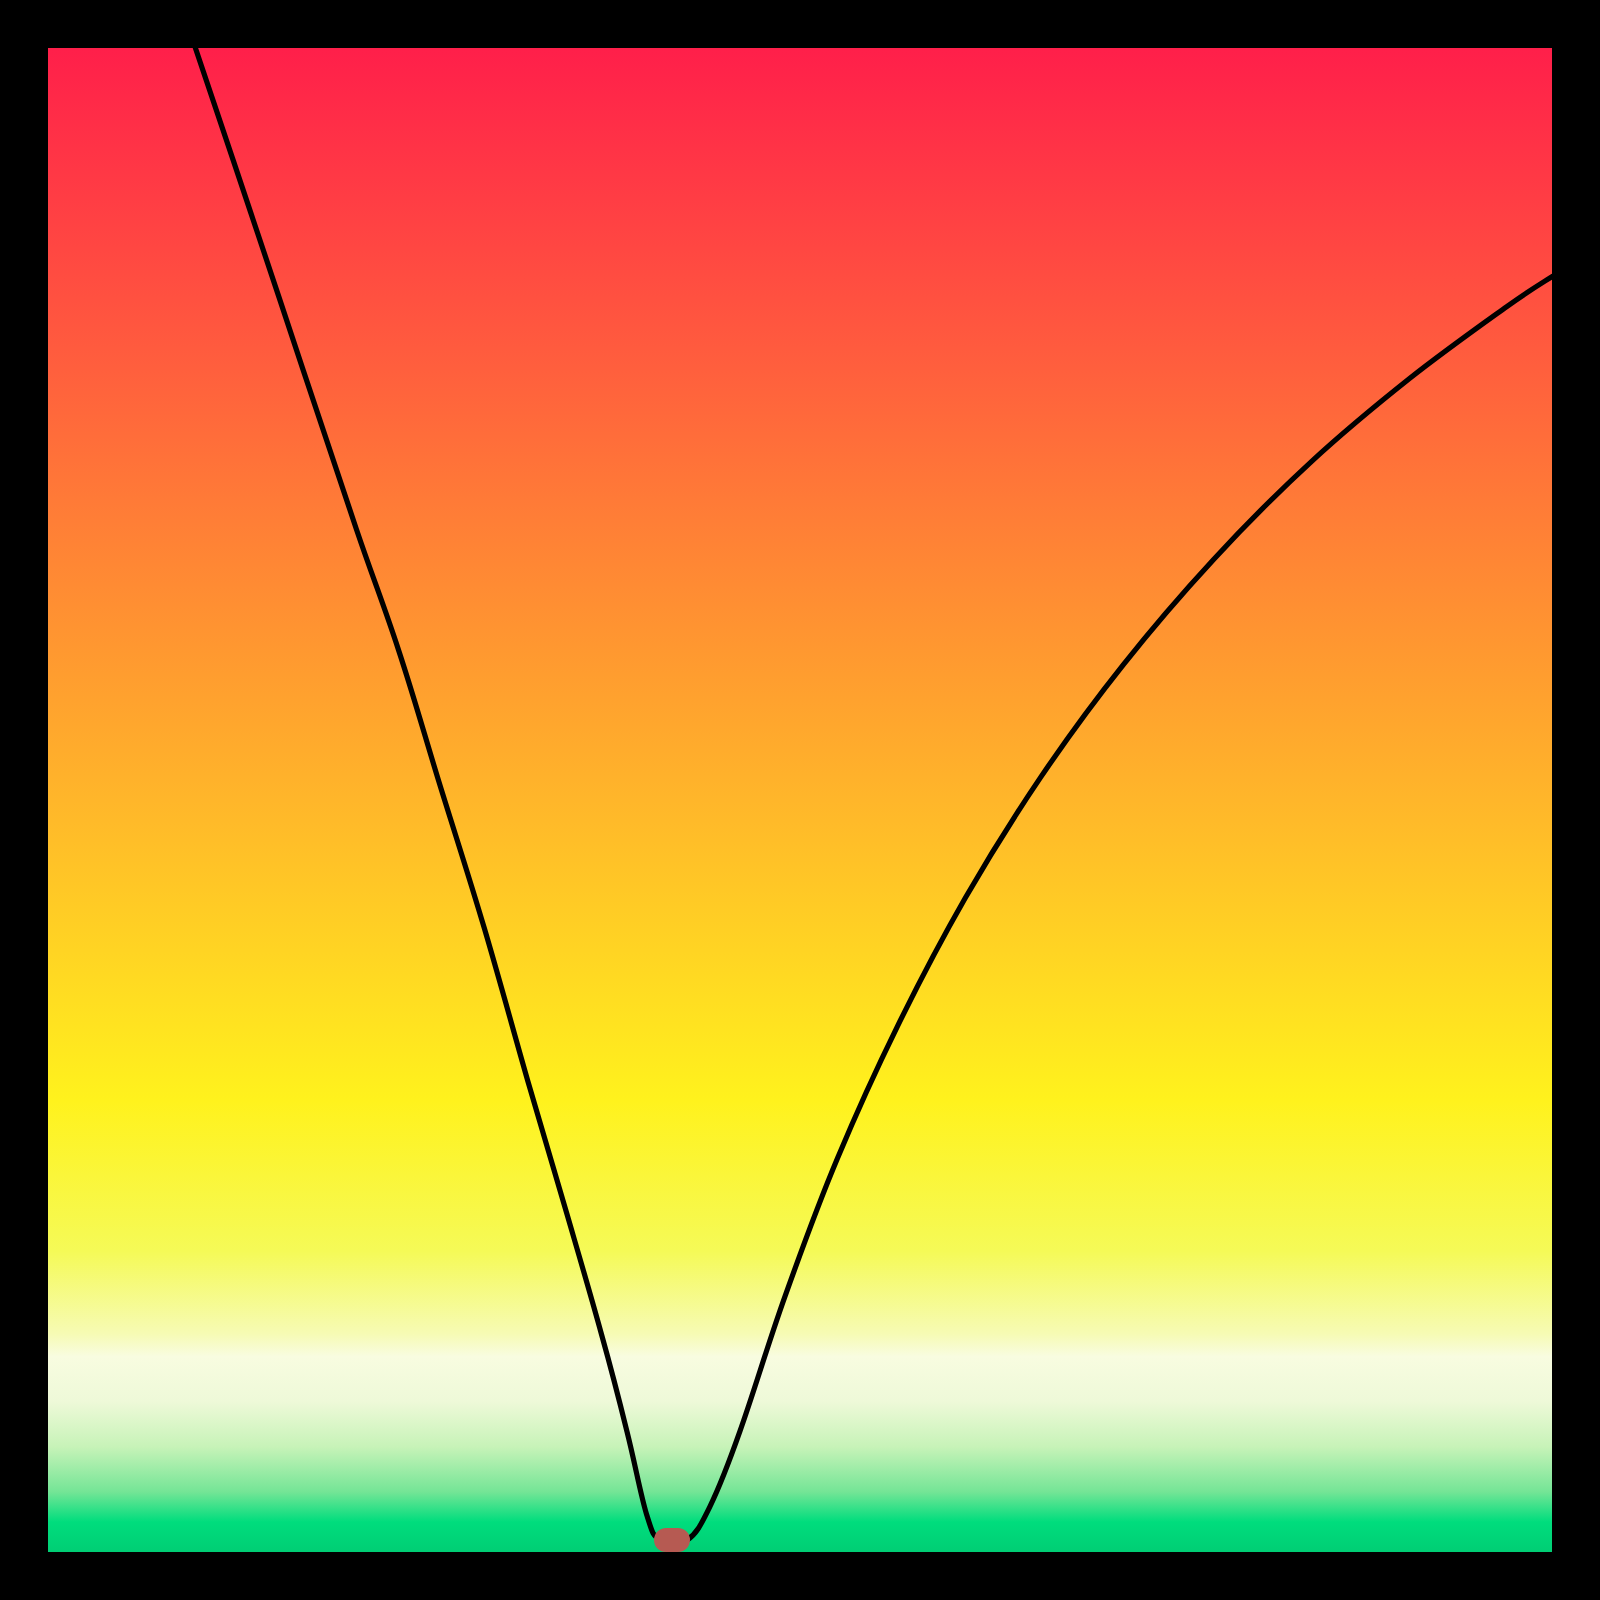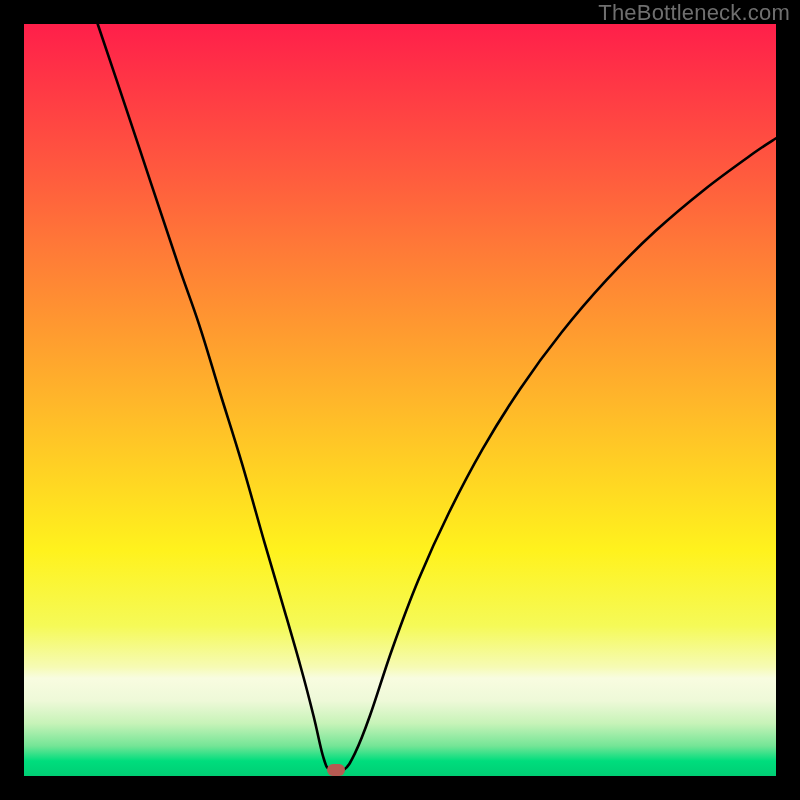--- a/index.html
+++ b/index.html
@@ -69,20 +69,19 @@
     height: 12px;
     border-radius: 6px / 6px;
     background: #b65a52;
     transform: translate(-9px, -6px);
   }
 </style>
 </head>
 <body>
 
 <div class="frame">
-  <div class="watermark">TheBottleneck.com</div>
   <div class="plot">
     <svg class="curve" viewBox="0 0 752 752" preserveAspectRatio="none">
       <path id="curve-path" d="M 73.7 0.0 C 78.7 14.9, 91.8 53.6, 101.5 82.7 C 111.3 111.8, 118.4 133.3, 127.8 161.7 C 137.3 190.1, 145.6 215.6, 154.2 240.6 C 162.7 265.7, 167.8 278.1, 175.2 300.8 C 182.7 323.5, 187.8 341.9, 195.5 367.0 C 203.2 392.0, 210.0 412.6, 218.1 439.9 C 226.2 467.3, 233.2 493.2, 240.6 518.9 C 248.1 544.6, 252.9 560.5, 259.4 582.8 C 265.9 605.1, 271.3 623.3, 276.7 643.0 C 282.2 662.6, 285.5 675.6, 289.5 691.8 C 293.6 708.1, 296.3 723.5, 299.3 733.2 C 302.3 742.9, 302.4 743.7, 306.1 746.0 C 309.7 748.3, 315.1 749.0, 319.6 746.0 C 324.1 743.0, 326.1 739.2, 330.9 729.4 C 335.6 719.7, 339.2 710.8, 345.9 691.8 C 352.7 672.9, 359.7 648.8, 368.5 624.2 C 377.3 599.5, 384.6 579.3, 394.8 555.0 C 405.0 530.6, 413.4 512.2, 424.9 488.8 C 436.4 465.4, 445.9 447.2, 458.7 424.9 C 471.6 402.5, 482.1 385.7, 496.3 364.7 C 510.5 343.7, 522.1 327.9, 537.7 308.3 C 553.2 288.7, 565.9 274.0, 582.8 255.7 C 599.7 237.4, 614.1 223.0, 631.7 206.8 C 649.3 190.6, 663.0 179.4, 680.6 165.4 C 698.2 151.5, 716.6 138.5, 729.4 129.3 C 742.3 120.1, 747.9 117.0, 752.0 114.3" fill="none" stroke="#000" stroke-width="2.6" stroke-linecap="round" stroke-linejoin="round"></path>
     </svg>
     <div id="marker" class="marker" style="left: 312.08px; top: 745.984px; background: rgb(182, 90, 82);"></div>
   </div>
 </div>
 
 </body></html>

